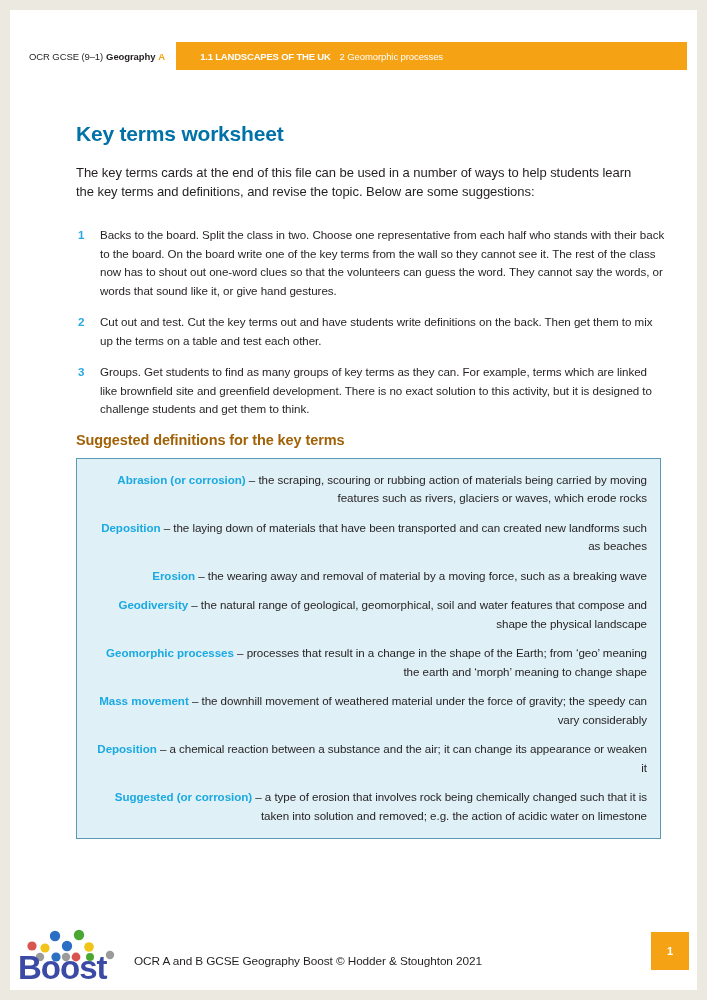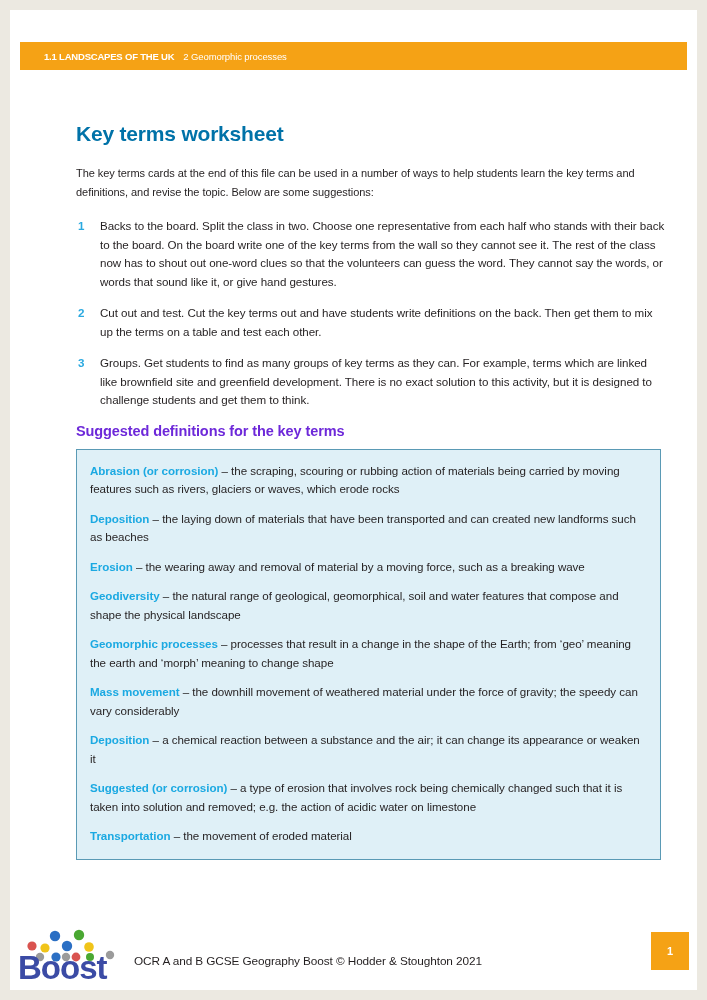--- a/index.html
+++ b/index.html
@@ -87,24 +87,24 @@
     width: 580px;
   }
   h1.title {
     font-size: 21px;
     font-weight: bold;
     color: #0072a8;
     margin: 0 0 18px 0;
     letter-spacing: -0.2px;
   }
   p.intro {
-    font-size: 11px;
+    font-size: 13px;
     line-height: 18.5px;
     color: #231f20;
-    margin: 0 0 16px 0;
+    margin: 0 0 25px 0;
     letter-spacing: -0.05px;
     width: 570px;
   }
   ol.steps {
     list-style: none;
     margin: 0;
     padding: 0;
   }
   ol.steps li {
     position: relative;
@@ -121,40 +121,41 @@
     left: 2px;
     top: 0;
     color: #2aa9e0;
     font-weight: bold;
     font-size: 11.6px;
   }
 
   h2.subtitle {
     font-size: 14.5px;
     font-weight: bold;
-    color: #6d28d9;
+    color: #a16207;
     margin: 13px 0 10px 0;
     letter-spacing: -0.1px;
   }
 
   
   .defs-box {
     box-sizing: border-box;
     width: 585px;
     background: #dff0f7;
     border: 1px solid #5a9ab5;
     padding: 12px 13px 13px 13px;
     margin-left: 0px;
   }
   .def {
     font-size: 11.6px;
     line-height: 18.5px;
     color: #231f20;
     margin-bottom: 11px;
     letter-spacing: -0.05px;
+    text-align: right;
   }
   .def:last-child { margin-bottom: 0; }
   .def .term {
     color: #1ba9e2;
     font-weight: bold;
   }
 
   
   .footer {
     position: absolute;
@@ -194,20 +195,25 @@
     align-items: center;
     justify-content: center;
   }
 </style>
 </head>
 <body>
 
 <div class="page">
 
   <div class="header-bar">
+    <div class="header-left">
+      <span class="spec">OCR GCSE (9–1)</span>
+      <span class="subject">Geography</span>
+      <span class="tier">A</span>
+    </div>
     <div class="header-right">
       <span class="unit">1.1 LANDSCAPES OF THE UK</span>
       <span class="topic">2 Geomorphic processes</span>
     </div>
   </div>
 
   <div class="content">
 
     <h1 class="title">Key terms worksheet</h1>
 
@@ -248,23 +254,20 @@
       </div>
       <div class="def">
         <span class="term">Mass movement</span><span> – the downhill movement of weathered material under the force of gravity; the speedy can vary considerably</span>
       </div>
       <div class="def">
         <span class="term">Deposition</span><span> – a chemical reaction between a substance and the air; it can change its appearance or weaken it</span>
       </div>
       <div class="def">
         <span class="term">Suggested (or corrosion)</span><span> – a type of erosion that involves rock being chemically changed such that it is taken into solution and removed; e.g. the action of acidic water on limestone</span>
       </div>
-      <div class="def">
-        <span class="term">Transportation</span><span> – the movement of eroded material</span>
-      </div>
     </div>
 
   </div>
 
   <div class="footer">
 
     <div class="logo">
       <svg width="120" height="58" viewBox="0 0 120 58" xmlns="http://www.w3.org/2000/svg">
 
         <circle cx="37" cy="12" r="5.2" fill="#2b6fc4"></circle>

